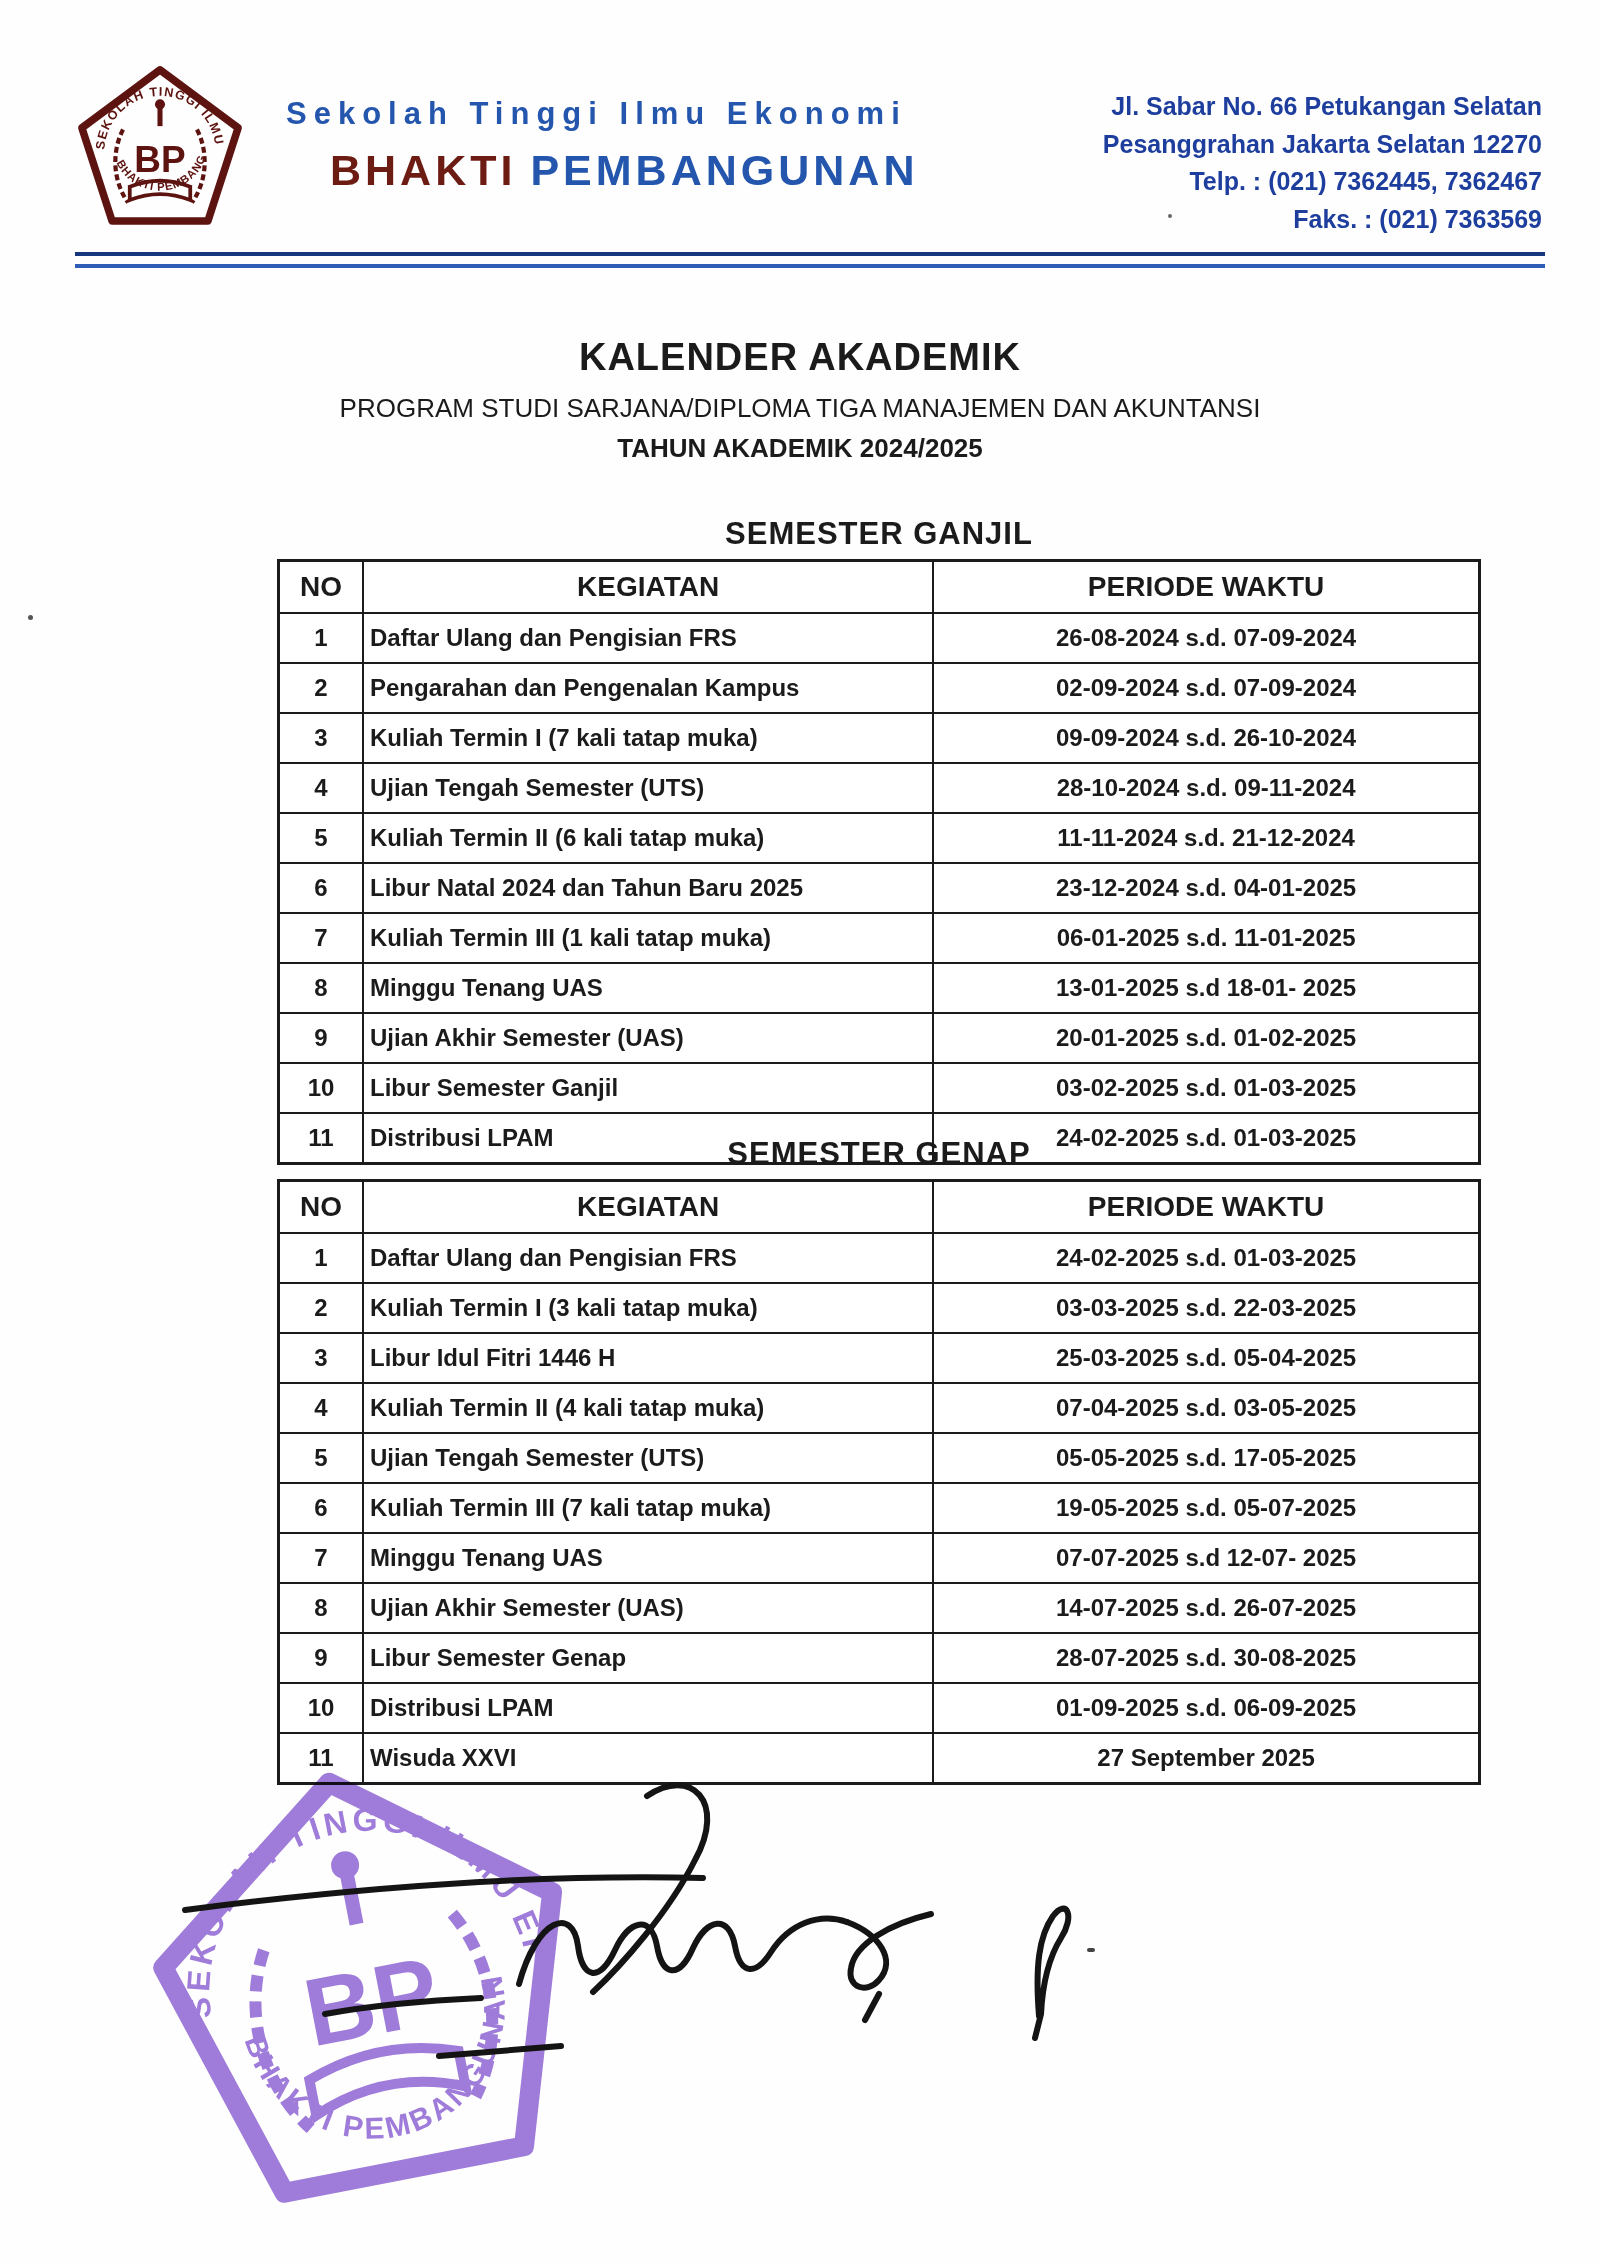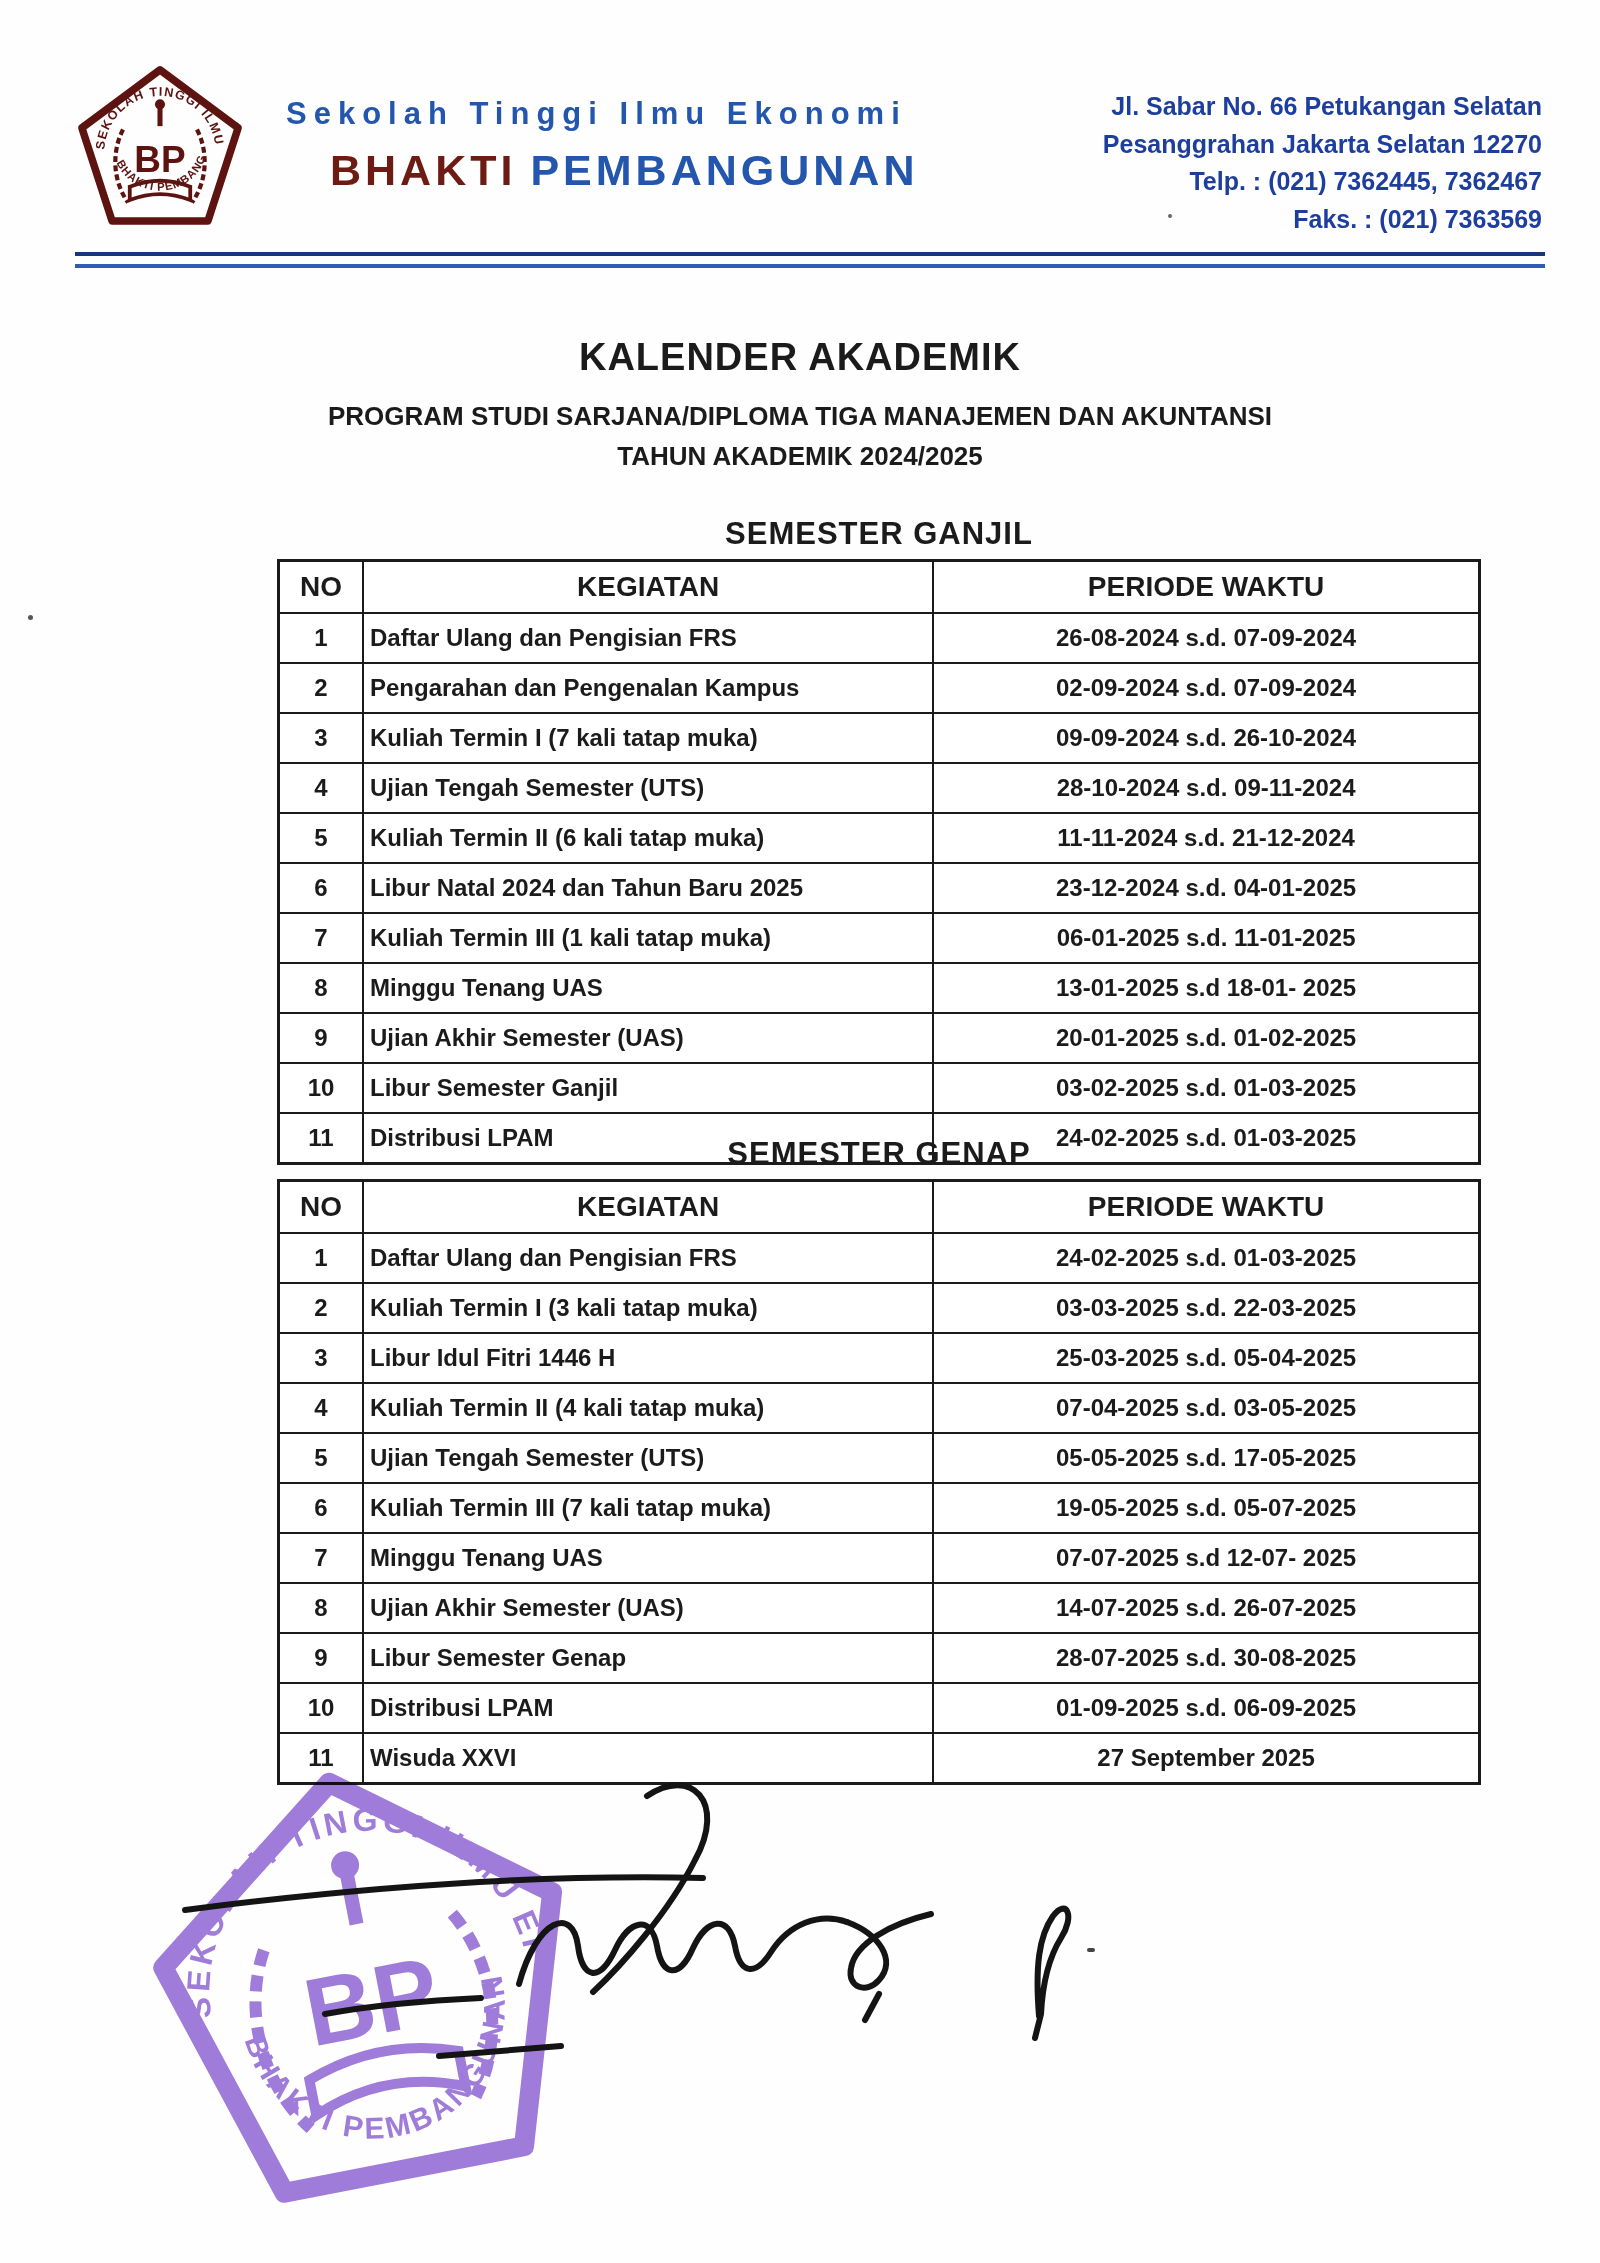--- a/index.html
+++ b/index.html
@@ -29,21 +29,21 @@
     position:absolute;right:58px;top:88px;text-align:right;
     font-size:25px;font-weight:bold;color:#1e3e9e;line-height:1.5;
   }
   .rules{position:absolute;left:75px;top:252px;width:1470px;}
   .rule1{height:4px;background:#16377e;}
   .rule2{height:4px;background:#2f5cb5;margin-top:8px;}
 
   
   .titleblock{position:absolute;left:0;top:336px;width:1600px;text-align:center;}
   .doc-title{font-size:38px;font-weight:bold;letter-spacing:1px;}
-  .doc-sub1{margin-top:22px;font-size:26px;font-weight:bold;}
+  .doc-sub1{margin-top:14px;font-size:26px;font-weight:normal;}
   .doc-sub2{margin-top:9px;font-size:26px;font-weight:bold;}
 
   
   .tablezone{position:absolute;left:277px;width:1204px;}
   .zone-ganjil{top:516px;}
   .zone-genap{top:1136px;}
   .sem-heading{text-align:center;font-size:31px;font-weight:bold;margin:0 0 7px 0;letter-spacing:1px;}
   table.cal{border-collapse:collapse;width:100%;border:3px solid #1b1b1b;background:#fff;}
   table.cal th, table.cal td{border:2px solid #1b1b1b;font-weight:bold;}
   table.cal th{font-size:28px;padding:9px 20px;text-align:center;}

